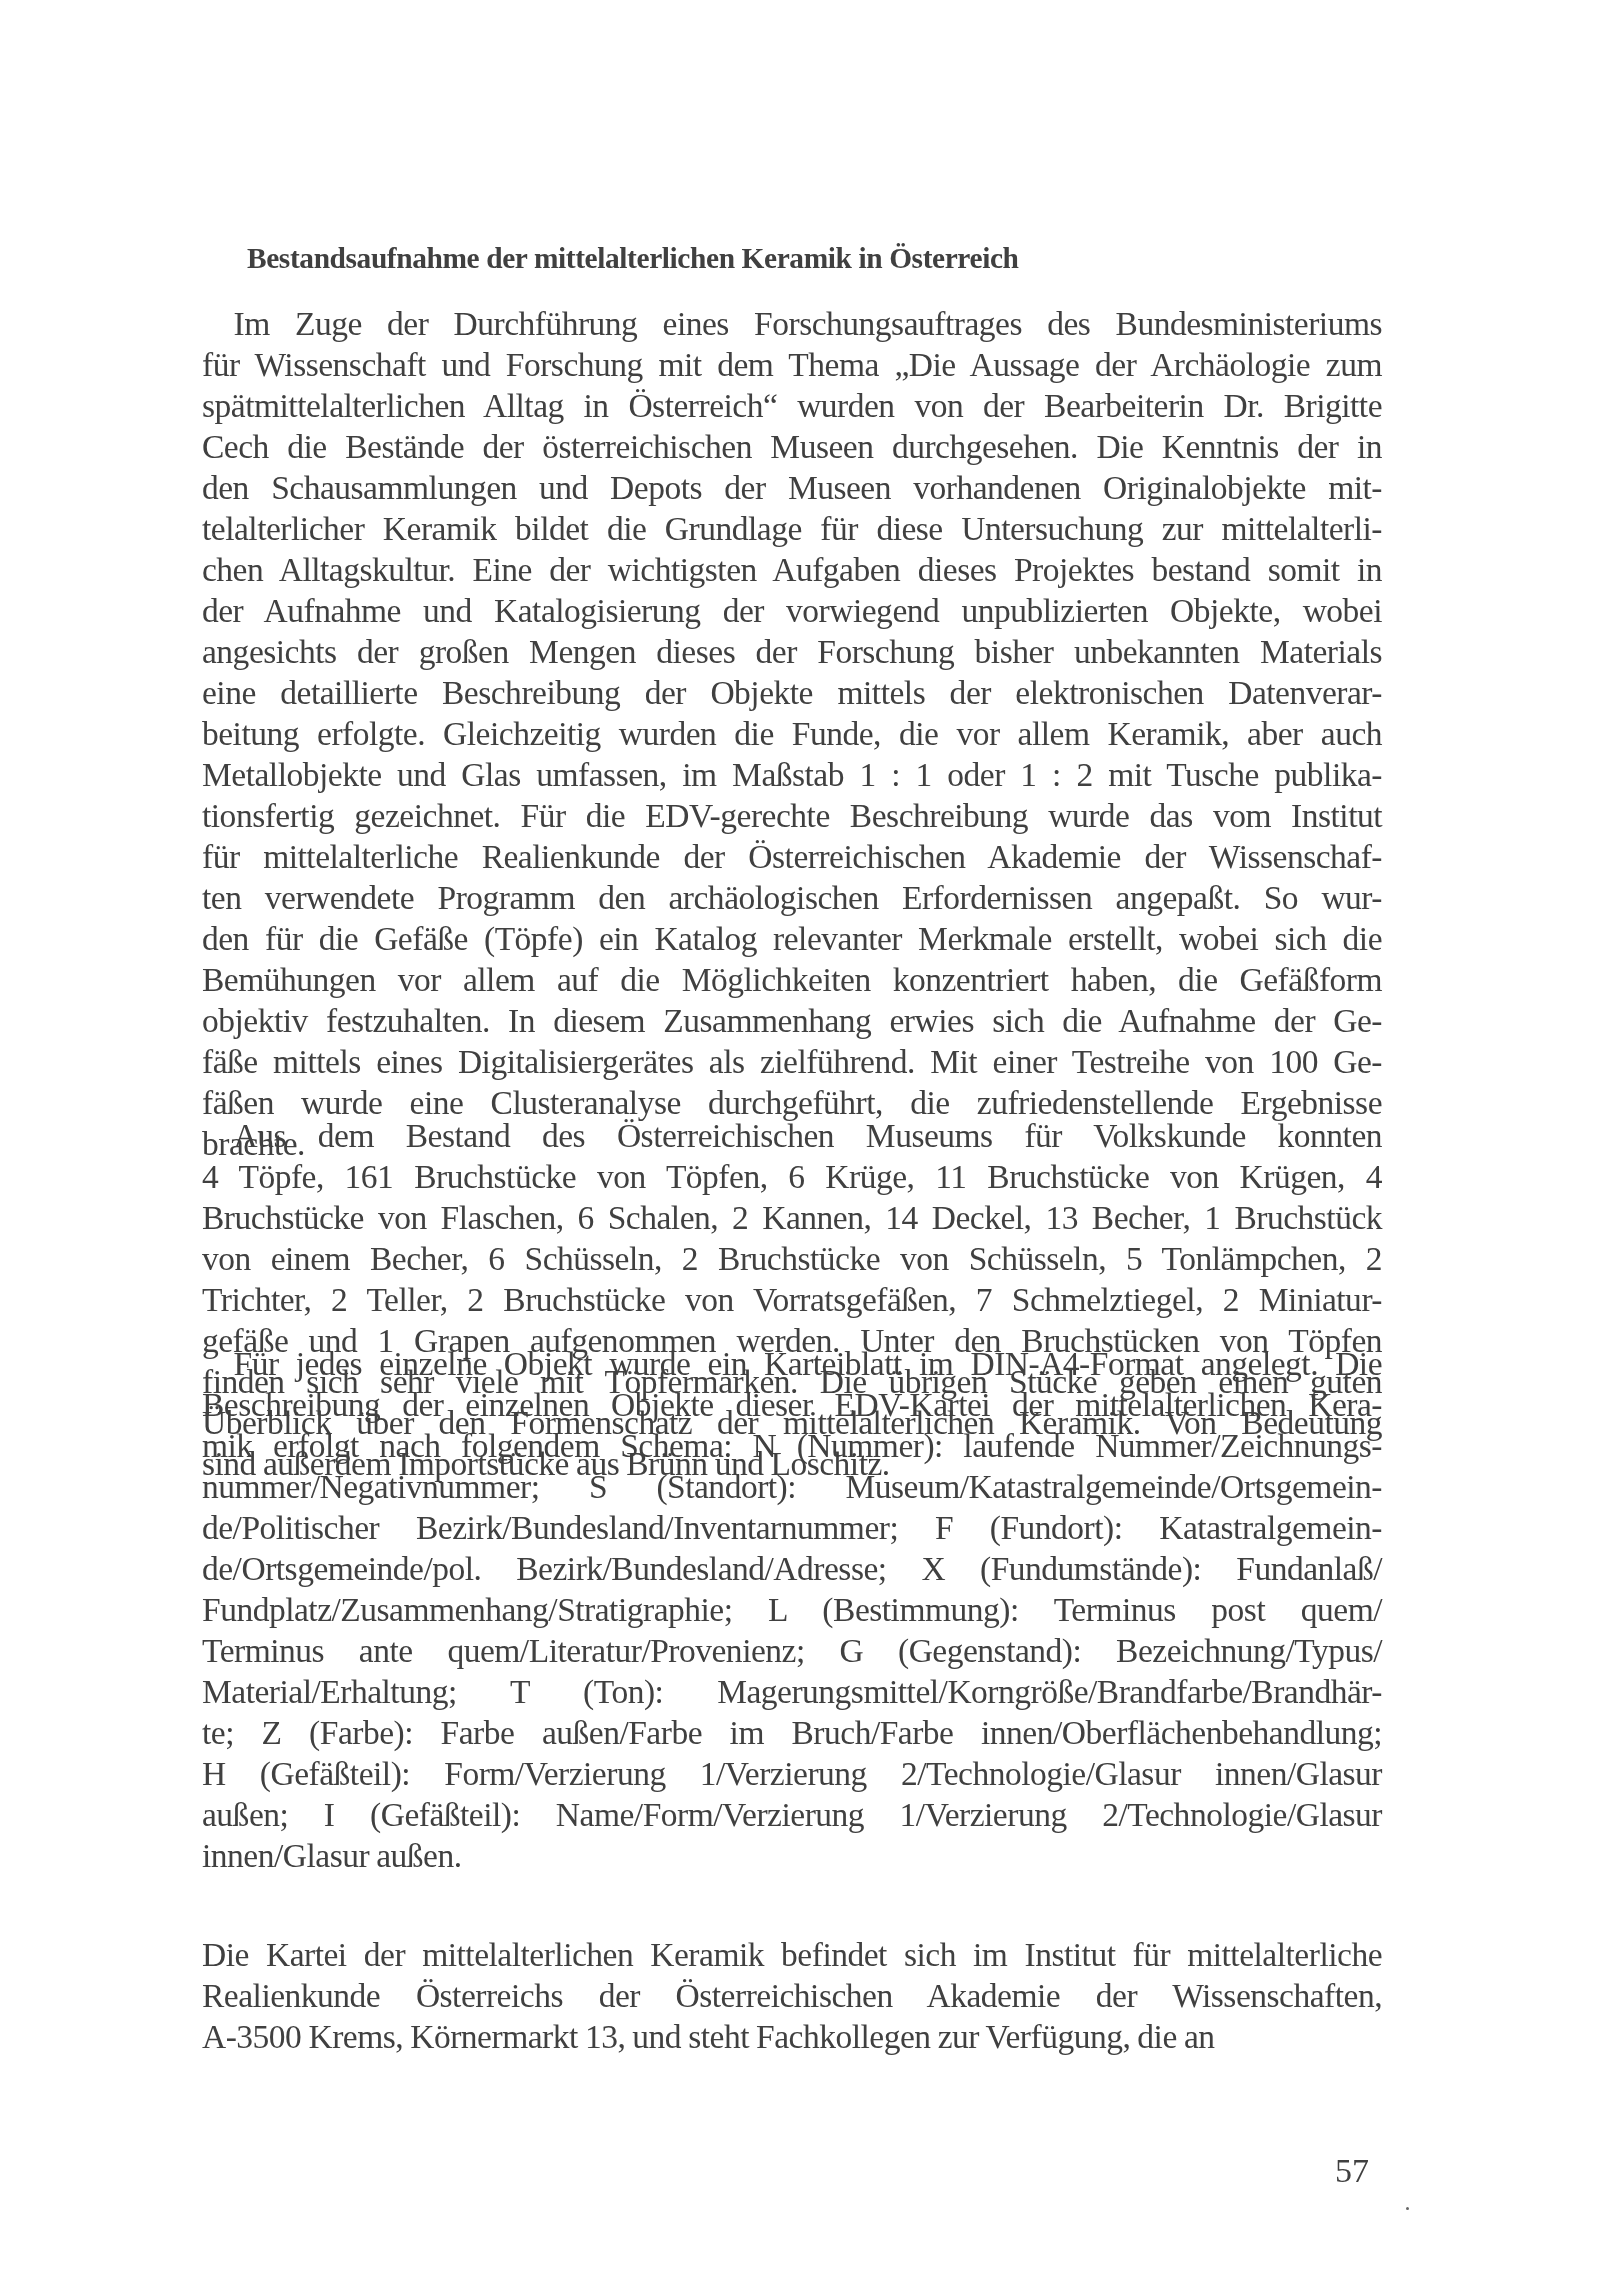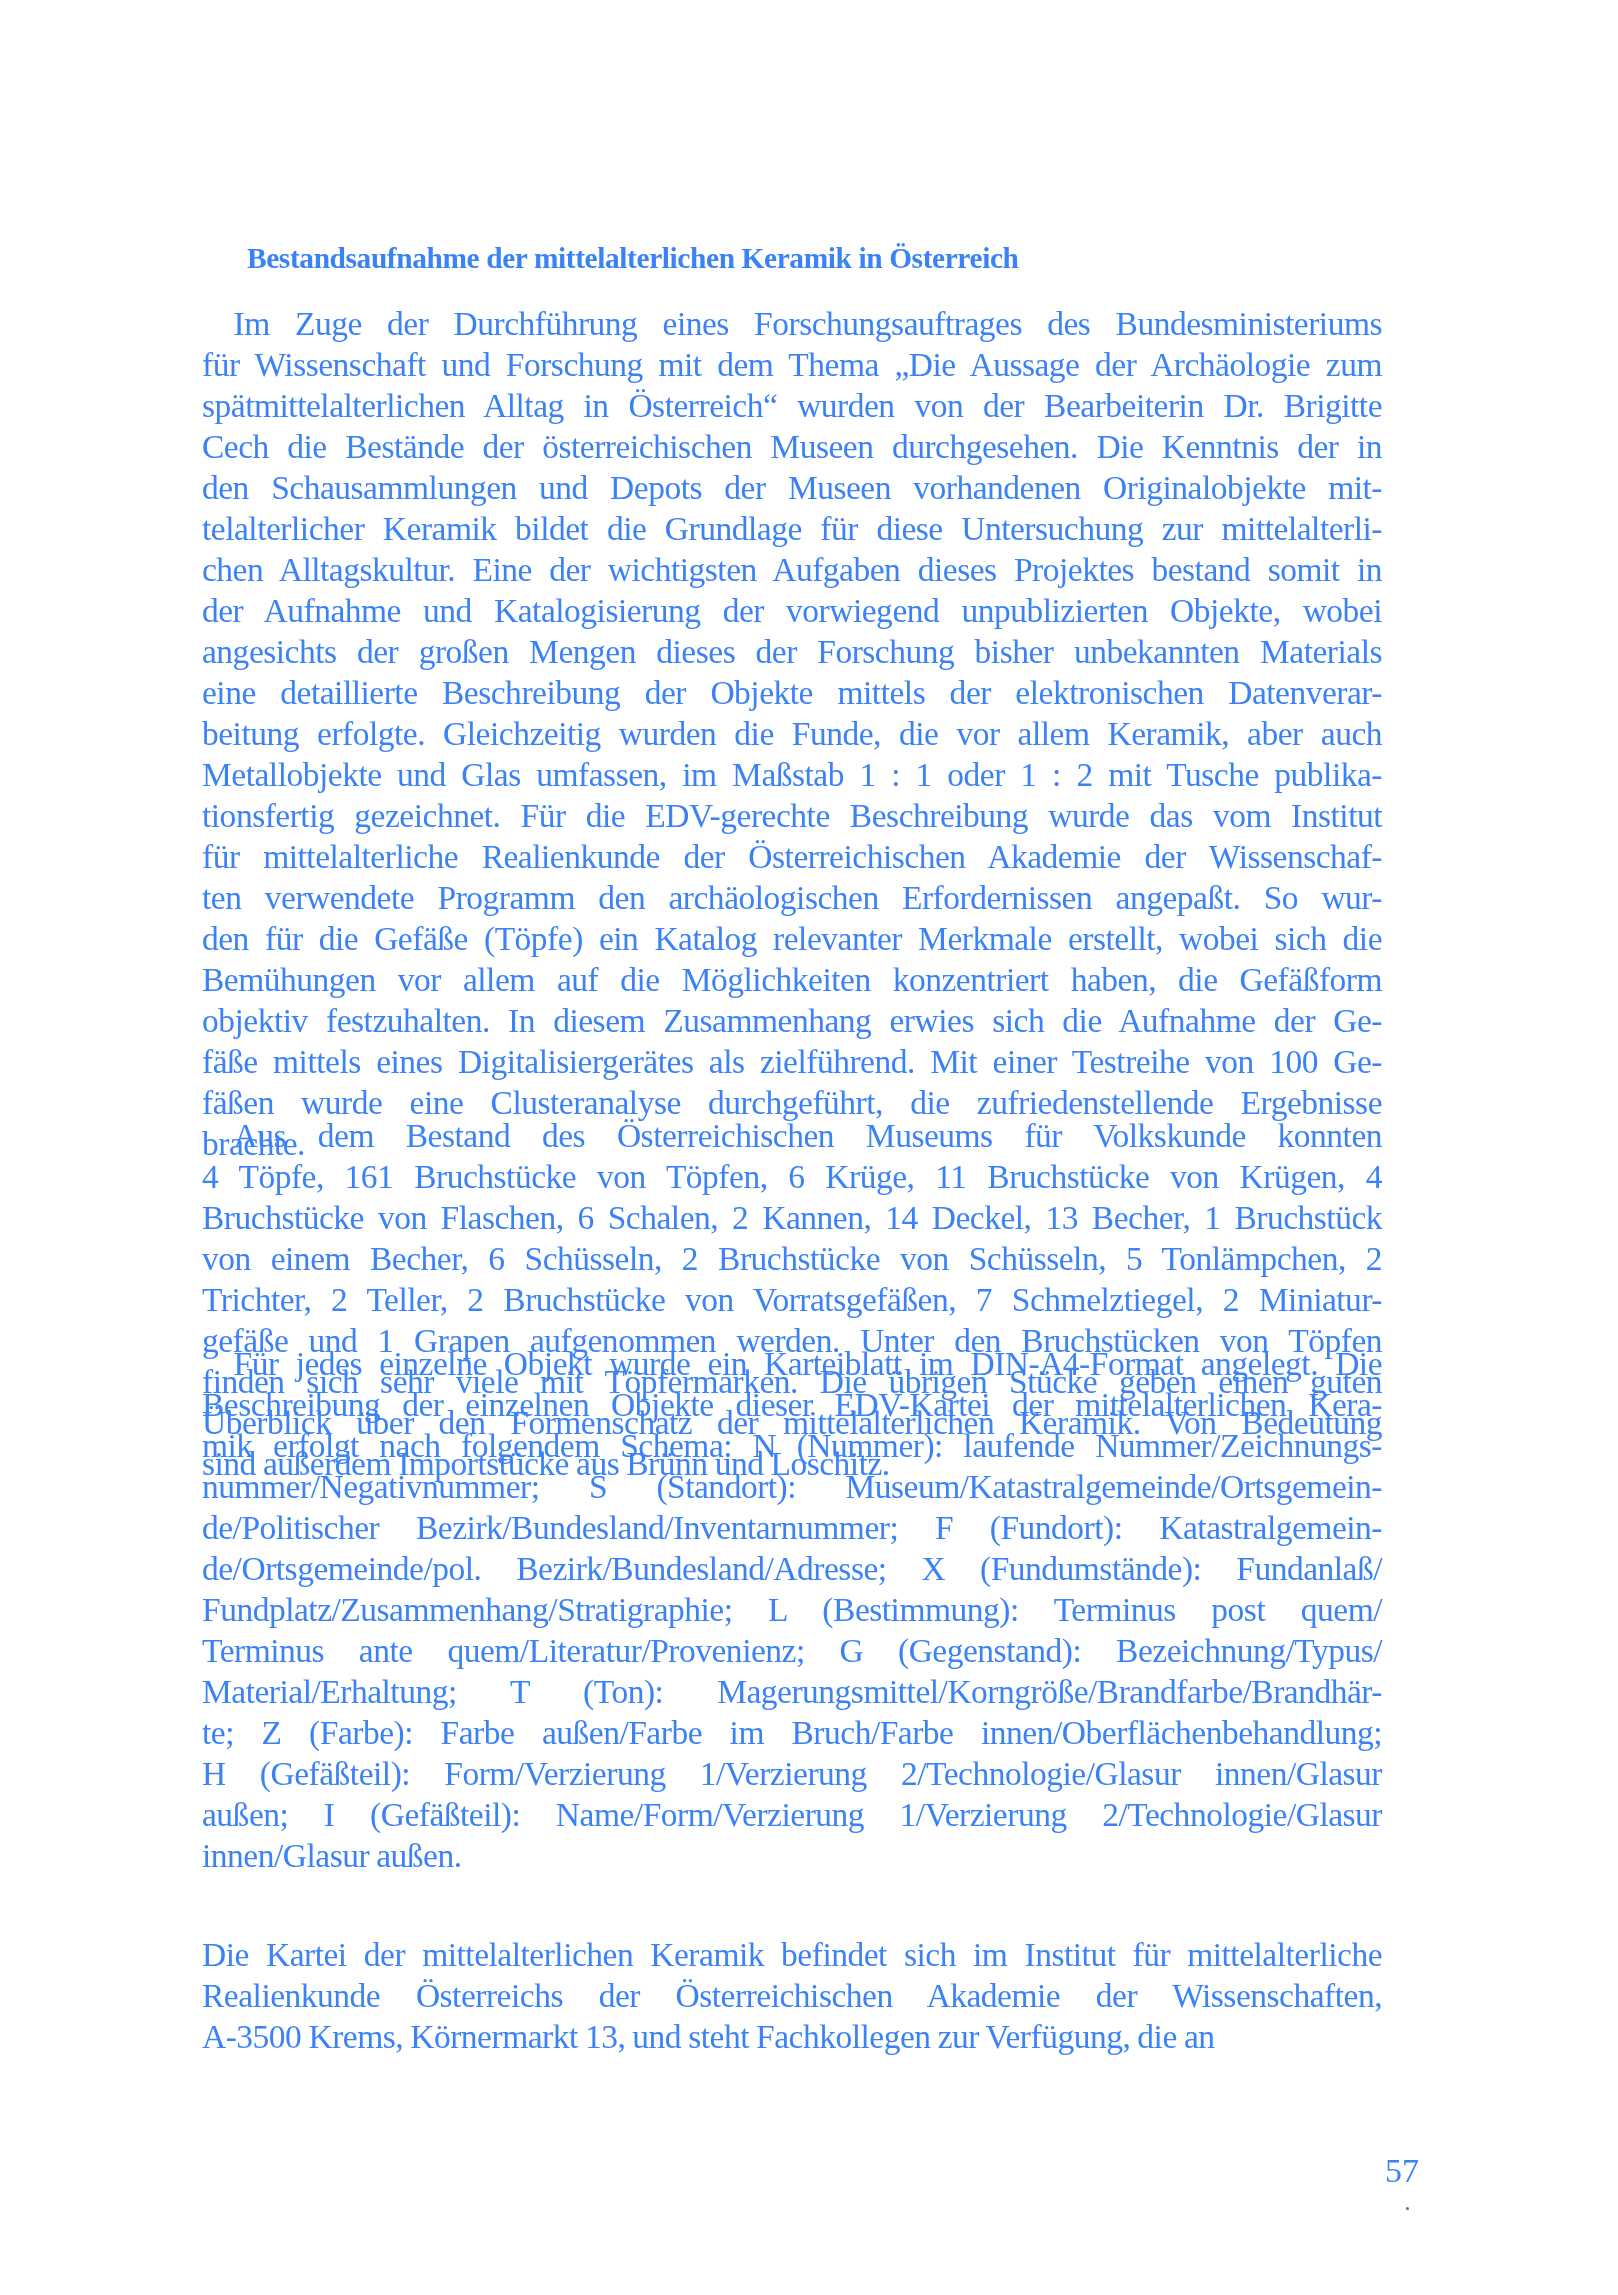--- a/index.html
+++ b/index.html
@@ -1,19 +1,19 @@
 <!DOCTYPE html>
 <html style="font-size:13px"><head>
 <meta charset="utf-8">
 <style>
   html, body { margin: 0; padding: 0; background: #ffffff; }
   body { width: 1618px; height: 2295px; position: relative; overflow: hidden; }
   .page {
     position: absolute; left: 0; top: 0; width: 1618px; height: 2295px;
-    background: #ffffff; color: #3b82f6;
+    background: #ffffff; color: #404040;
     font-family: "Liberation Serif", "DejaVu Serif", serif;
   }
   .title {
     position: absolute; left: 247px; top: 241px; width: 1052px;
     font-size: 30px; font-weight: bold; letter-spacing: -0.4px;
     transform: scaleX(0.98); transform-origin: left top;
     white-space: nowrap;
   }
   .body-text {
     position: absolute; left: 202px; width: 1198px;
@@ -22,21 +22,21 @@
     transform: scaleX(0.985); transform-origin: left top;
   }
   .line { display: block; white-space: nowrap; text-align-last: justify; text-align: justify; }
   .line.last { text-align-last: left; }
   .indent { padding-left: 32px; }
   #p1 { top: 303px; }
   #p2 { top: 1115px; }
   #p3 { top: 1343px; }
   #p4 { top: 1934px; }
   .page-number {
-    position: absolute; left: 1385px; top: 2152px;
+    position: absolute; left: 1335px; top: 2152px;
     font-size: 34px; font-style: normal;
   }
   .speck { position: absolute; width: 3.2px; height: 3.2px; border-radius: 50%; background: #666; }
 </style>
 </head>
 <body>
 
 <div class="page">
   <div class="title">Bestandsaufnahme der mittelalterlichen Keramik in Österreich</div>
 

